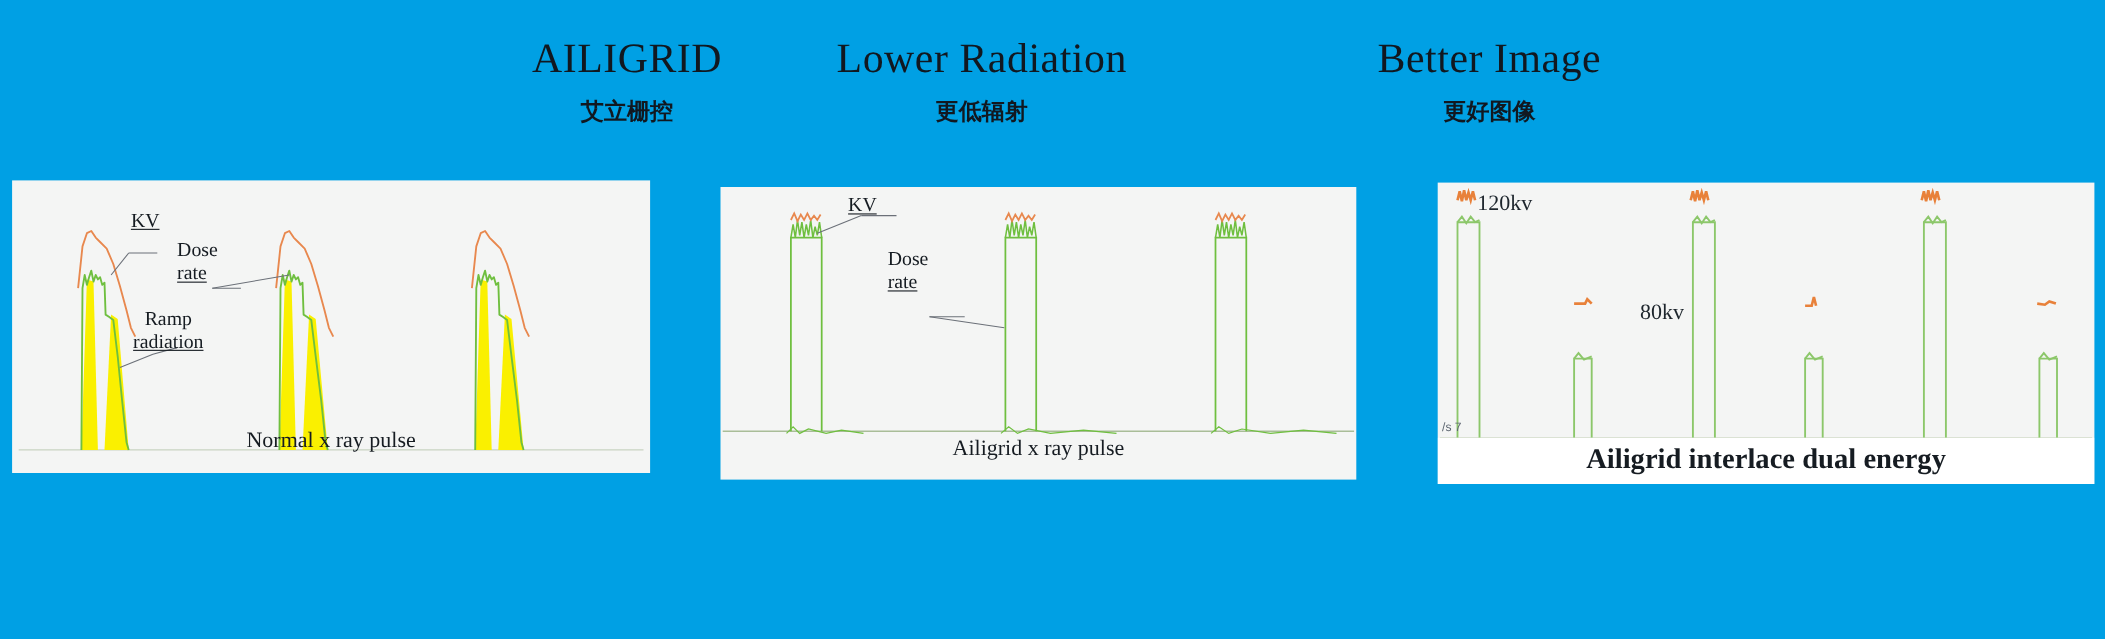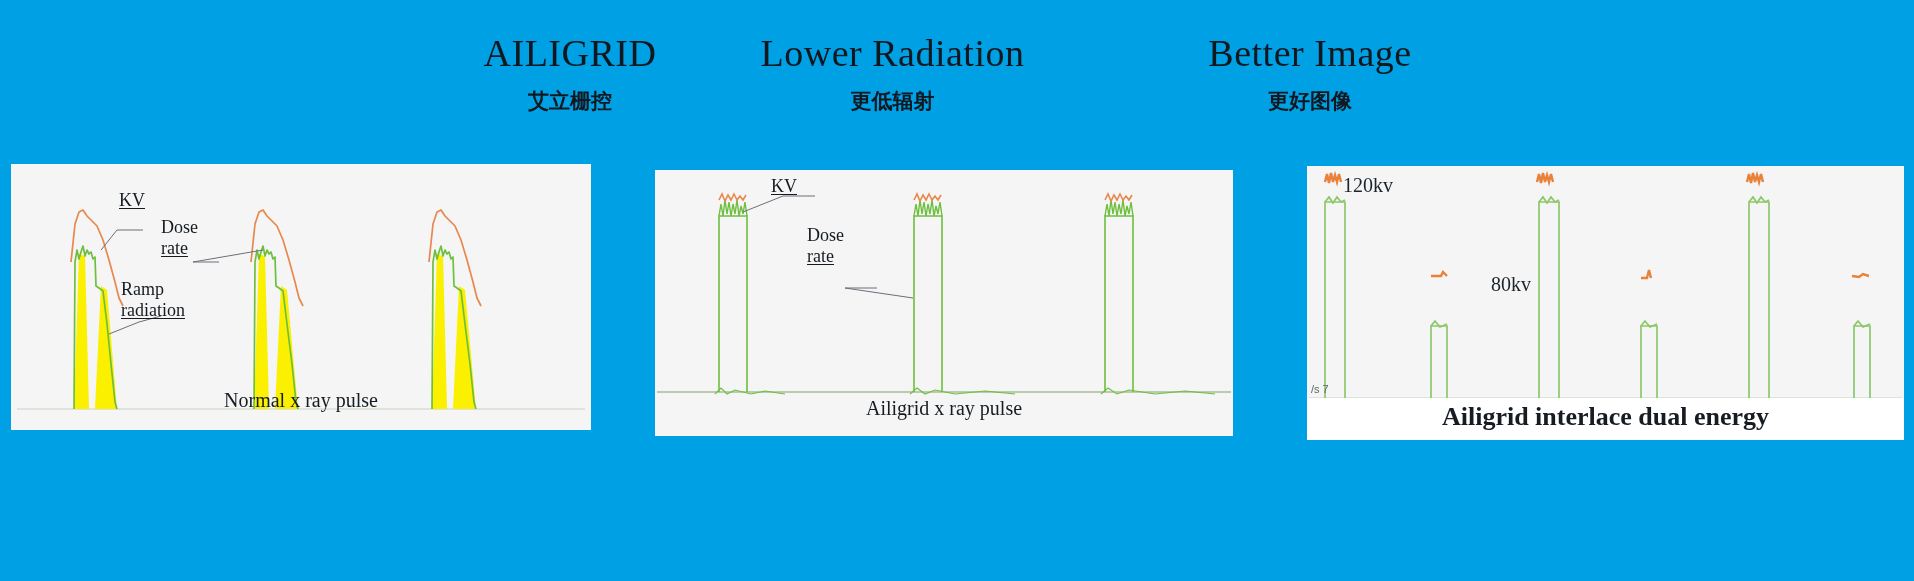--- a/index.html
+++ b/index.html
@@ -39,21 +39,21 @@
   .hdr-zh {
     font-size: 21px;
     line-height: 28px;
     margin-top: 11px;
     white-space: nowrap;
     font-family: "DejaVu Sans", "Liberation Sans", sans-serif;
     font-weight: 700;
   }
   #hdr-g0 { left: 435px; top: 30px; width: 270px; }
   #hdr-g1 { left: 620px; top: 30px; width: 545px; }
-  #hdr-g2 { left: 1090px; top: 30px; width: 440px; }
+  #hdr-g2 { left: 1134px; top: 30px; width: 440px; }
 
   
   .panel {
     position: absolute;
     background: #f4f5f4;
     overflow: hidden;
   }
   #panel-0 { left: 11px;   top: 164px; width: 580px; height: 266px; }
   #panel-1 { left: 655px;  top: 170px; width: 578px; height: 266px; }
   #panel-2 { left: 1307px; top: 166px; width: 597px; height: 274px; }
@@ -118,21 +118,21 @@
     font-size: 18px;
     line-height: 21px;
     color: #151b21;
     font-family: "Liberation Serif", "DejaVu Serif", serif;
     white-space: nowrap;
   }
   .anno u { text-decoration: underline; text-underline-offset: 2px; }
 
   #anno-kv-0   { left: 108px; top: 26px; }
   #anno-dose-0 { left: 150px; top: 53px; text-align: left; }
-  #anno-ramp-0 { left: 110px; top: 115px; text-align: left; }
+  #anno-ramp-0 { left: 110px; top: 115px; text-align: center; }
   #anno-kv-1   { left: 116px; top: 6px; }
   #anno-dose-1 { left: 152px; top: 55px; text-align: left; }
 </style>
 </head>
 <body style="background: rgb(0, 160, 228);">
 
 <div class="header">
   <div class="hdr-group" id="hdr-g1">
     <div class="hdr-en">Lower Radiation</div>
     <div class="hdr-zh">更低辐射</div>

